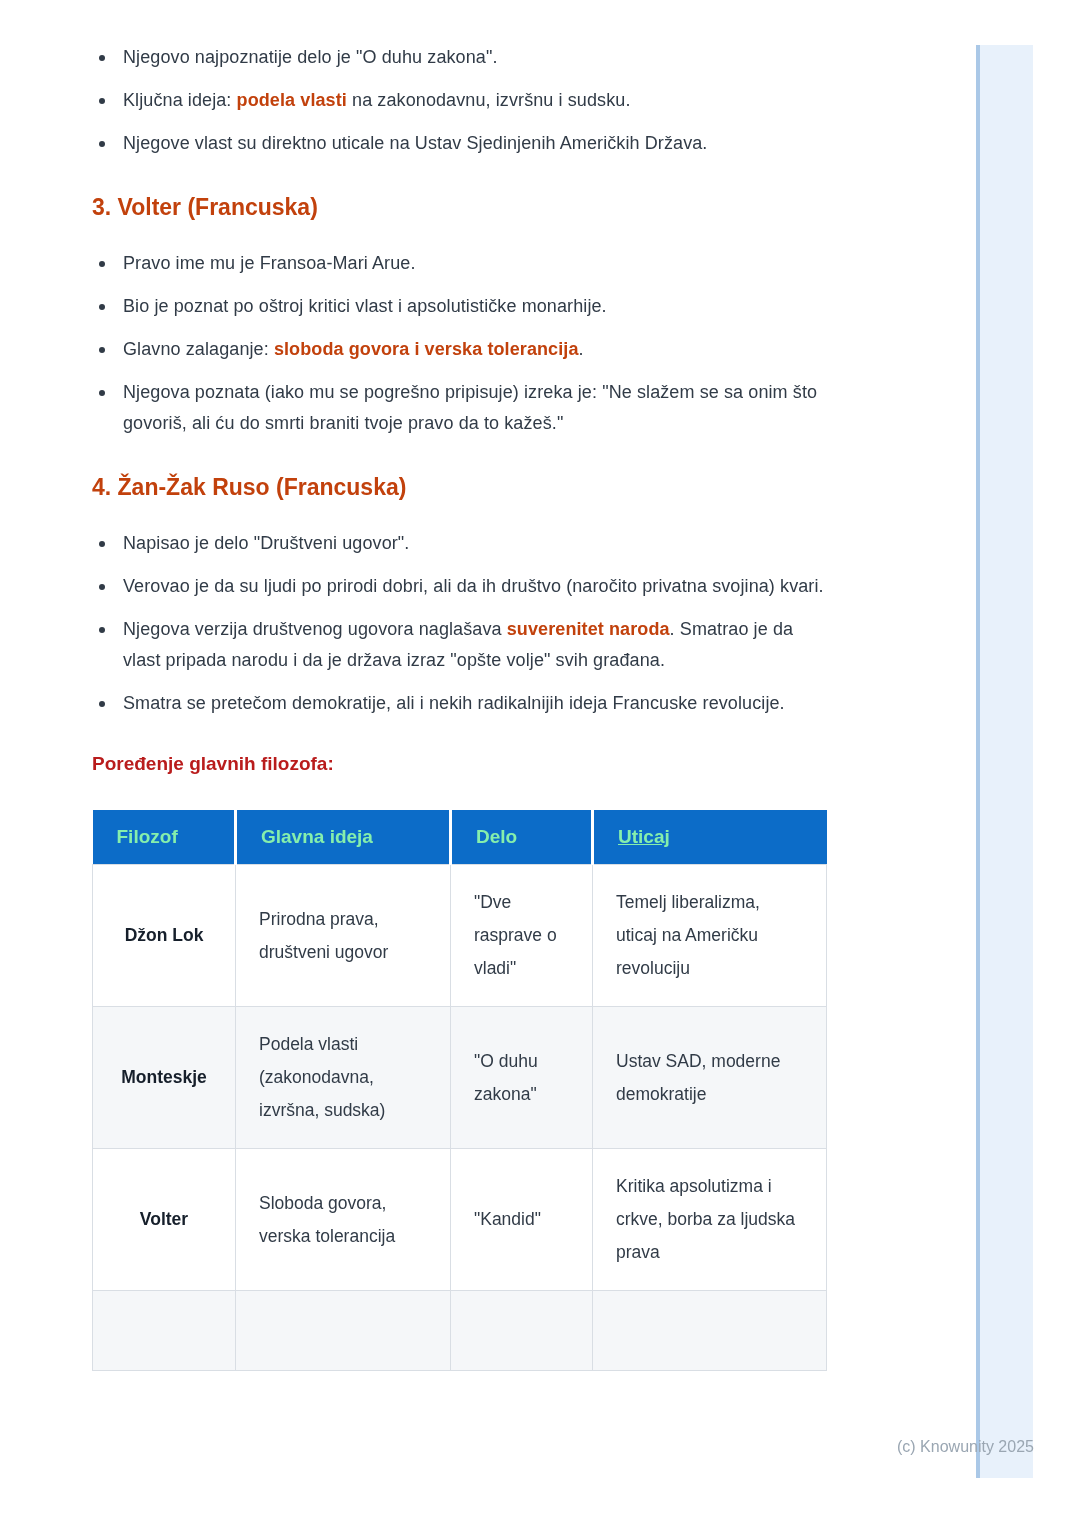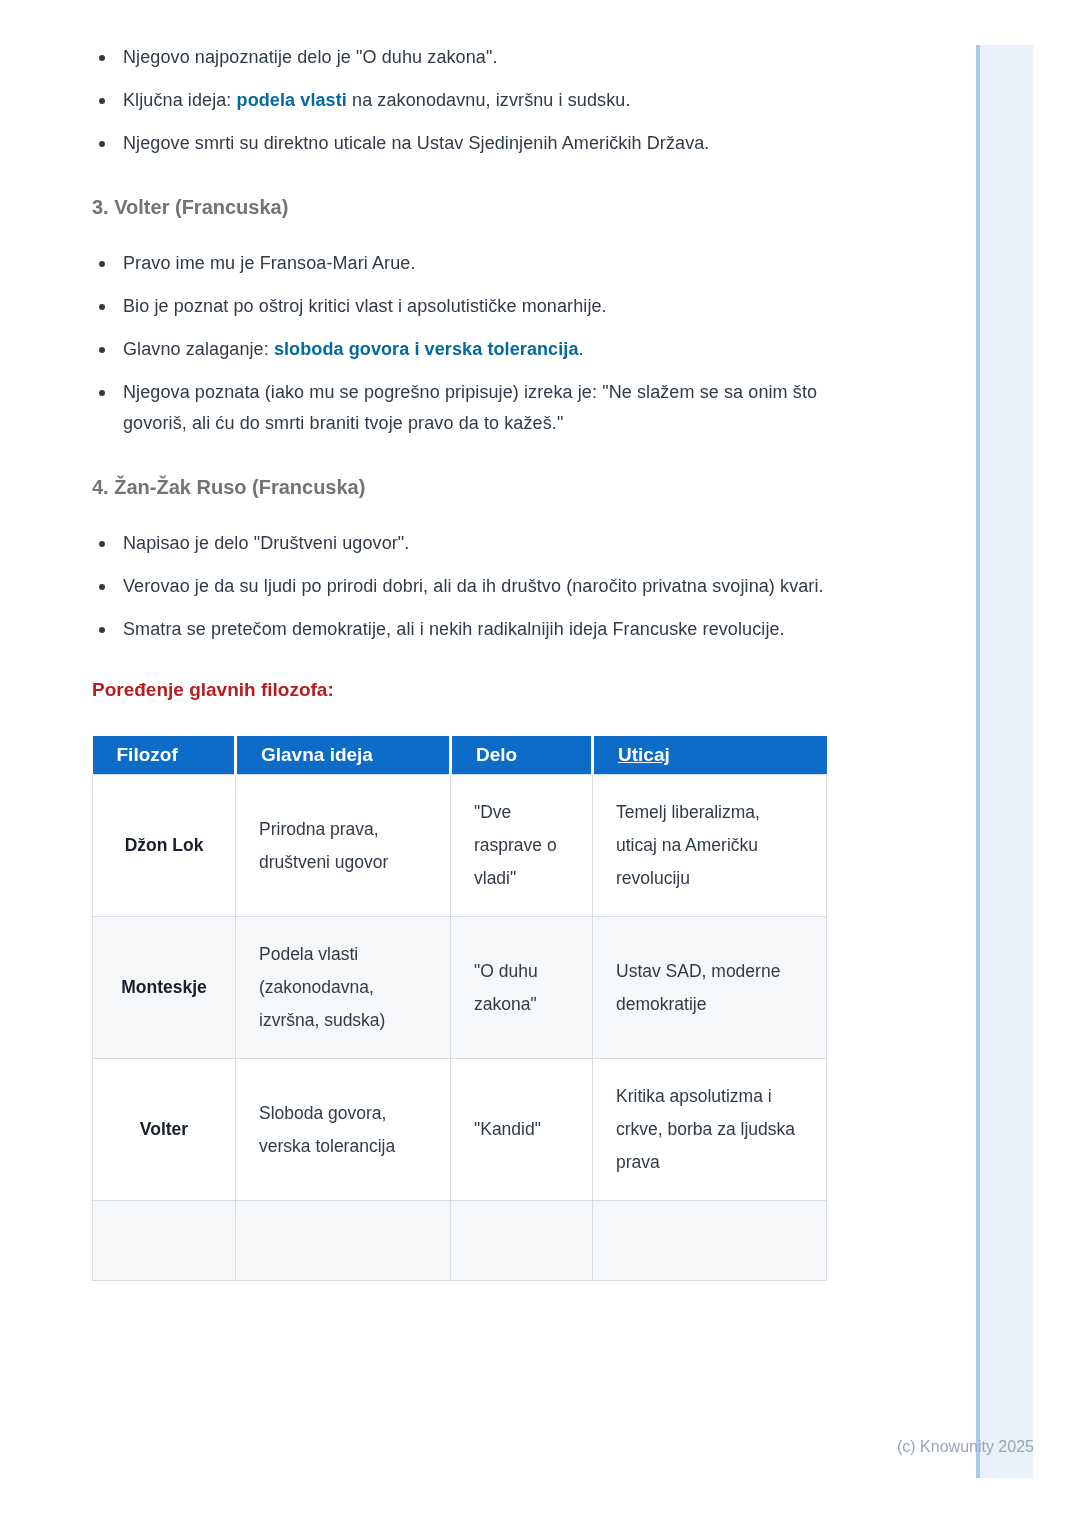--- a/index.html
+++ b/index.html
@@ -29,25 +29,25 @@
   ul.bullets li::before {
     content: "";
     position: absolute;
     left: 7px;
     top: 13px;
     width: 6px;
     height: 6px;
     border-radius: 50%;
     background: #313b47;
   }
-  ul.bullets li strong { color: #0369a1; font-weight: 700; }
+  ul.bullets li strong { color: #c2410c; font-weight: 700; }
   h3.section-heading {
-    font-size: 20px;
+    font-size: 23px;
     font-weight: 700;
-    color: #737373;
+    color: #c2410c;
     margin: 33px 0 26px 0;
     line-height: 30px;
   }
   h3.compare-heading {
     font-size: 19px;
     font-weight: 700;
     color: #b91c1c;
     margin: 30px 0 31px 0;
     line-height: 30px;
   }
@@ -55,25 +55,25 @@
     border-collapse: collapse;
     table-layout: fixed;
     width: 734px;
   }
   table.compare-table col.c1 { width: 143px; }
   table.compare-table col.c2 { width: 215px; }
   table.compare-table col.c3 { width: 142px; }
   table.compare-table col.c4 { width: 234px; }
   table.compare-table thead th {
     background: #0c6cc8;
-    color: #ffffff;
+    color: #86efac;
     font-size: 19px;
     font-weight: 700;
     text-align: left;
-    padding: 4px 24px;
+    padding: 12px 24px;
     border-right: 3px solid #ffffff;
     line-height: 30px;
   }
   table.compare-table thead th:last-child { border-right: none; text-decoration: underline; }
   table.compare-table tbody td {
     border: 1px solid #d9dee4;
     padding: 21px 23px;
     font-size: 17.5px;
     line-height: 33px;
     color: #313b47;
@@ -110,37 +110,38 @@
 <body>
 
 <div class="side-bar"></div>
 <div class="watermark">(c) Knowunity 2025</div>
 
 <div class="content">
 
   <ul class="bullets">
     <li><span>Njegovo najpoznatije delo je "O duhu zakona".</span></li>
     <li><span>Ključna ideja: </span><strong>podela vlasti</strong><span> na zakonodavnu, izvršnu i sudsku.</span></li>
-    <li><span>Njegove smrti su direktno uticale na Ustav Sjedinjenih Američkih Država.</span></li>
+    <li><span>Njegove vlast su direktno uticale na Ustav Sjedinjenih Američkih Država.</span></li>
   </ul>
 
   <h3 class="section-heading">3. Volter (Francuska)</h3>
 
   <ul class="bullets">
     <li><span>Pravo ime mu je Fransoa-Mari Arue.</span></li>
     <li><span>Bio je poznat po oštroj kritici vlast i apsolutističke monarhije.</span></li>
     <li><span>Glavno zalaganje: </span><strong>sloboda govora i verska tolerancija</strong><span>.</span></li>
     <li><span>Njegova poznata (iako mu se pogrešno pripisuje) izreka je: "Ne slažem se sa onim što govoriš, ali ću do smrti braniti tvoje pravo da to kažeš."</span></li>
   </ul>
 
   <h3 class="section-heading">4. Žan-Žak Ruso (Francuska)</h3>
 
   <ul class="bullets">
     <li><span>Napisao je delo "Društveni ugovor".</span></li>
     <li><span>Verovao je da su ljudi po prirodi dobri, ali da ih društvo (naročito privatna svojina) kvari.</span></li>
+    <li><span>Njegova verzija društvenog ugovora naglašava </span><strong>suverenitet naroda</strong><span>. Smatrao je da vlast pripada narodu i da je država izraz "opšte volje" svih građana.</span></li>
     <li><span>Smatra se pretečom demokratije, ali i nekih radikalnijih ideja Francuske revolucije.</span></li>
   </ul>
 
   <h3 class="compare-heading">Poređenje glavnih filozofa:</h3>
 
   <table class="compare-table">
     <colgroup>
         <col class="c1">
         <col class="c2">
         <col class="c3">

